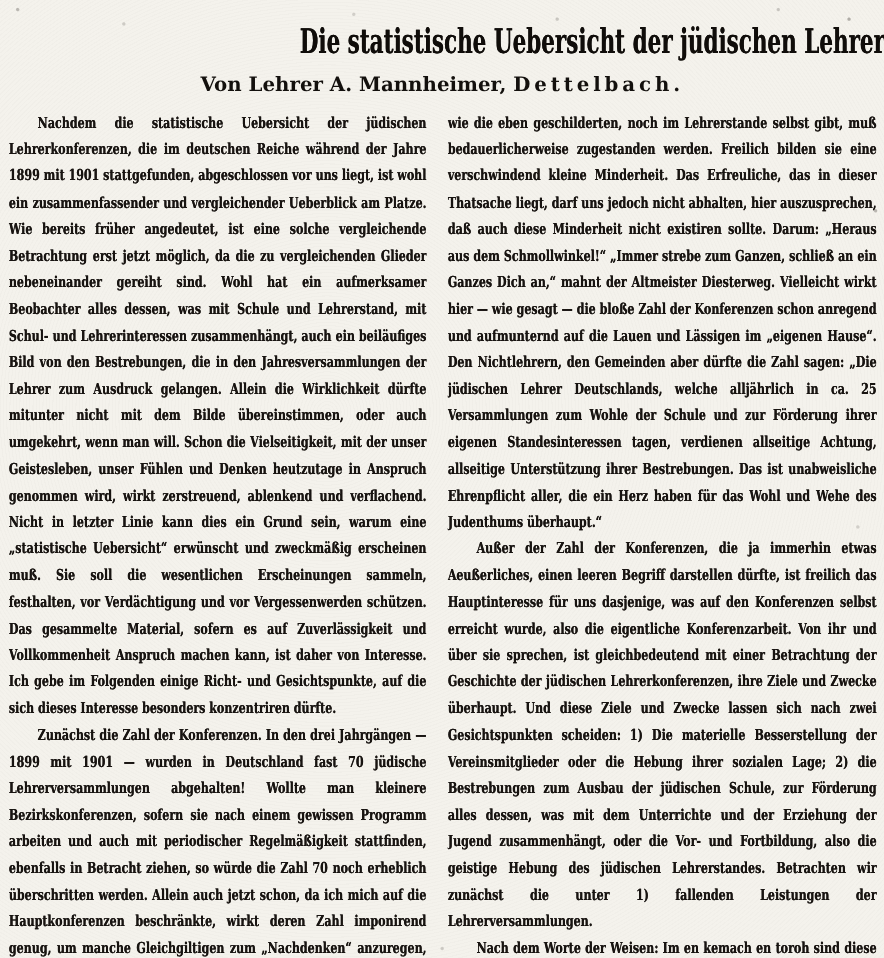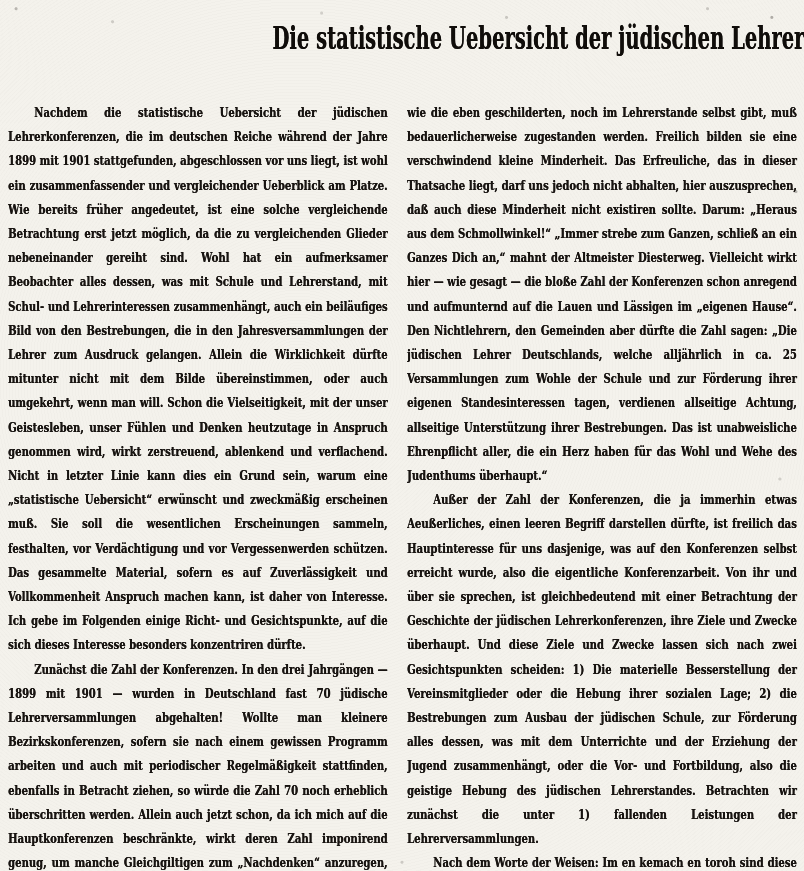--- a/index.html
+++ b/index.html
@@ -78,20 +78,23 @@
 </style>
 </head>
 <body>
 
 <div class="page">
 
   <div class="masthead">
     <span class="title-inner">Die statistische Uebersicht der jüdischen Lehrerkonferenzen pro 1899—1900—1901.</span>
   </div>
 
+  <div class="byline">
+    <span>Von Lehrer </span><span>A. Mannheimer, </span><span class="spaced">Dettelbach.</span>
+  </div>
 
   <div class="columns">
 
     <div class="column left">
       <div class="col-inner">
         <p>Nachdem die statistische Uebersicht der jüdischen Lehrerkonferenzen, die im deutschen Reiche während der Jahre 1899 mit 1901 stattgefunden, abgeschlossen vor uns liegt, ist wohl ein zusammenfassender und vergleichender Ueberblick am Platze. Wie bereits früher angedeutet, ist eine solche vergleichende Betrachtung erst jetzt möglich, da die zu vergleichenden Glieder nebeneinander gereiht sind. Wohl hat ein aufmerksamer Beobachter alles dessen, was mit Schule und Lehrerstand, mit Schul- und Lehrerinteressen zusammenhängt, auch ein beiläufiges Bild von den Bestrebungen, die in den Jahresversammlungen der Lehrer zum Ausdruck gelangen. Allein die Wirklichkeit dürfte mitunter nicht mit dem Bilde übereinstimmen, oder auch umgekehrt, wenn man will. Schon die Vielseitigkeit, mit der unser Geistesleben, unser Fühlen und Denken heutzutage in Anspruch genommen wird, wirkt zerstreuend, ablenkend und verflachend. Nicht in letzter Linie kann dies ein Grund sein, warum eine „statistische Uebersicht“ erwünscht und zweckmäßig erscheinen muß. Sie soll die wesentlichen Erscheinungen sammeln, festhalten, vor Verdächtigung und vor Vergessenwerden schützen. Das gesammelte Material, sofern es auf Zuverlässigkeit und Vollkommenheit Anspruch machen kann, ist daher von Interesse. Ich gebe im Folgenden einige Richt- und Gesichtspunkte, auf die sich dieses Interesse besonders konzentriren dürfte.</p>
         <p>Zunächst die Zahl der Konferenzen. In den drei Jahrgängen — 1899 mit 1901 — wurden in Deutschland fast 70 jüdische Lehrerversammlungen abgehalten! Wollte man kleinere Bezirkskonferenzen, sofern sie nach einem gewissen Programm arbeiten und auch mit periodischer Regelmäßigkeit stattfinden, ebenfalls in Betracht ziehen, so würde die Zahl 70 noch erheblich überschritten werden. Allein auch jetzt schon, da ich mich auf die Hauptkonferenzen beschränkte, wirkt deren Zahl imponirend genug, um manche Gleichgiltigen zum „Nachdenken“ anzuregen, um bei solchen, die aus Unkenntniß der Sachlage oder auch aus stolz herabschauendem Dünkel ohne jegliches Interesse für unsere Vereinsbestrebungen blieben, eine andere, bessere Meinung aufkommen zu lassen. Daß es solche Elemente,</p>
       </div>
     </div>
 

